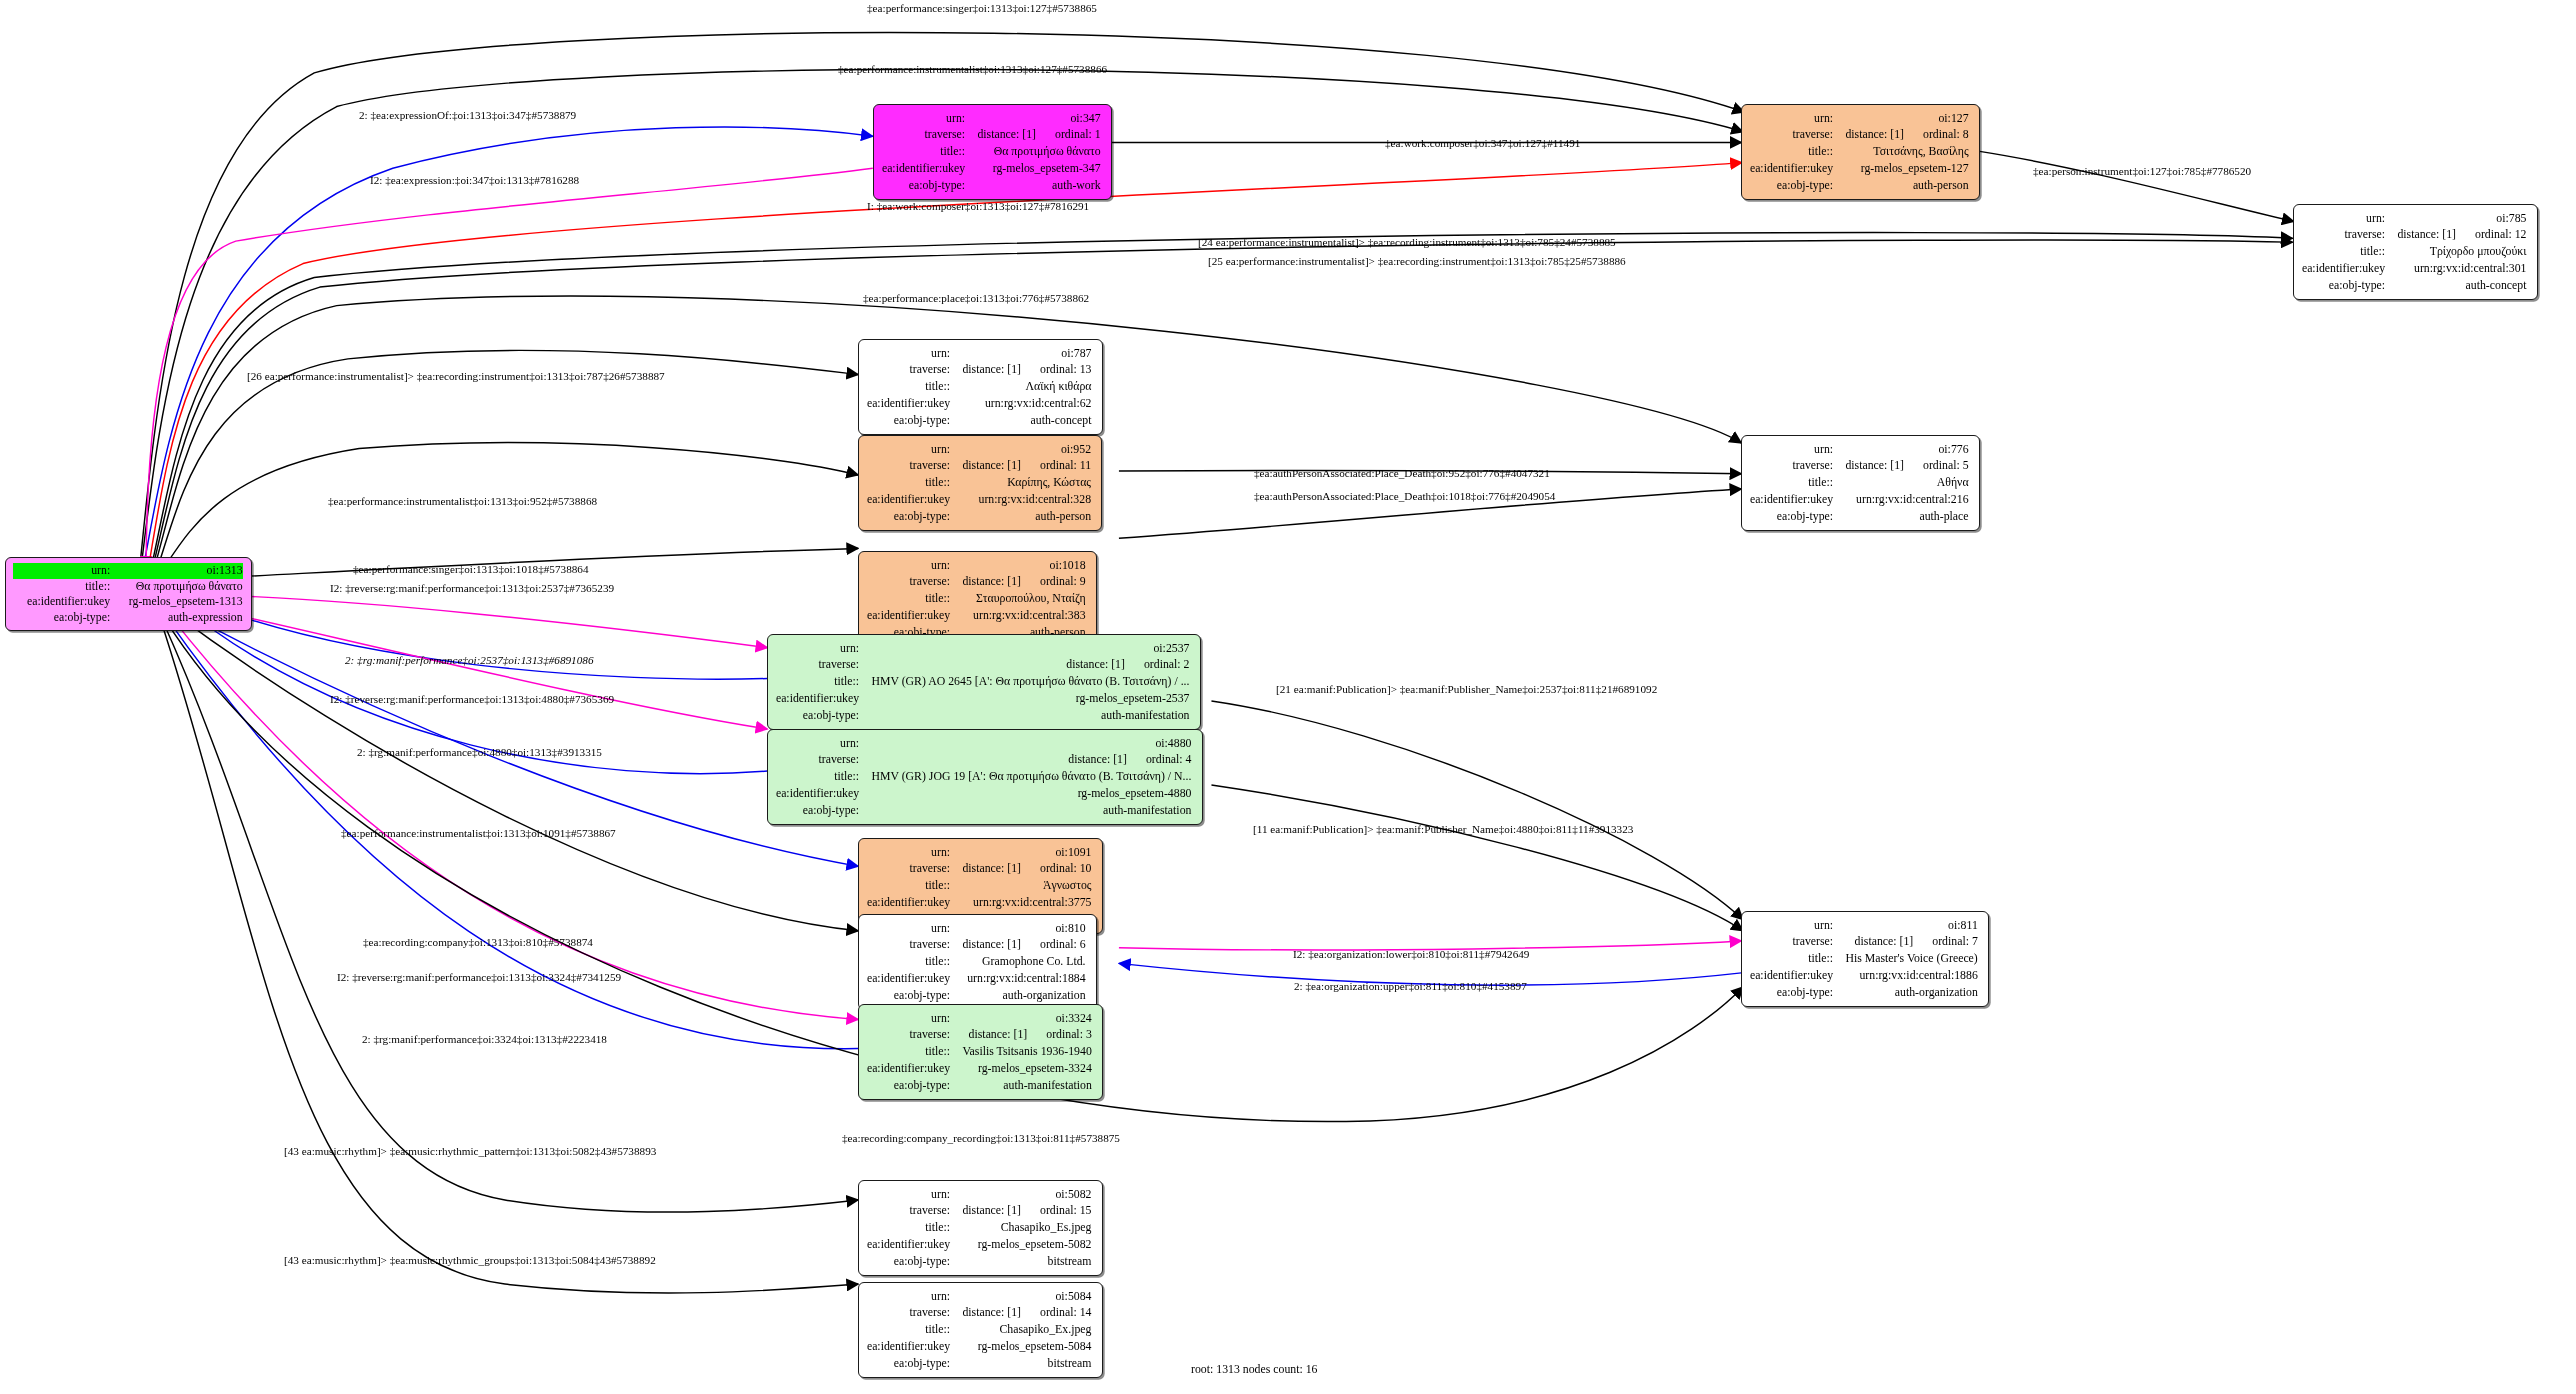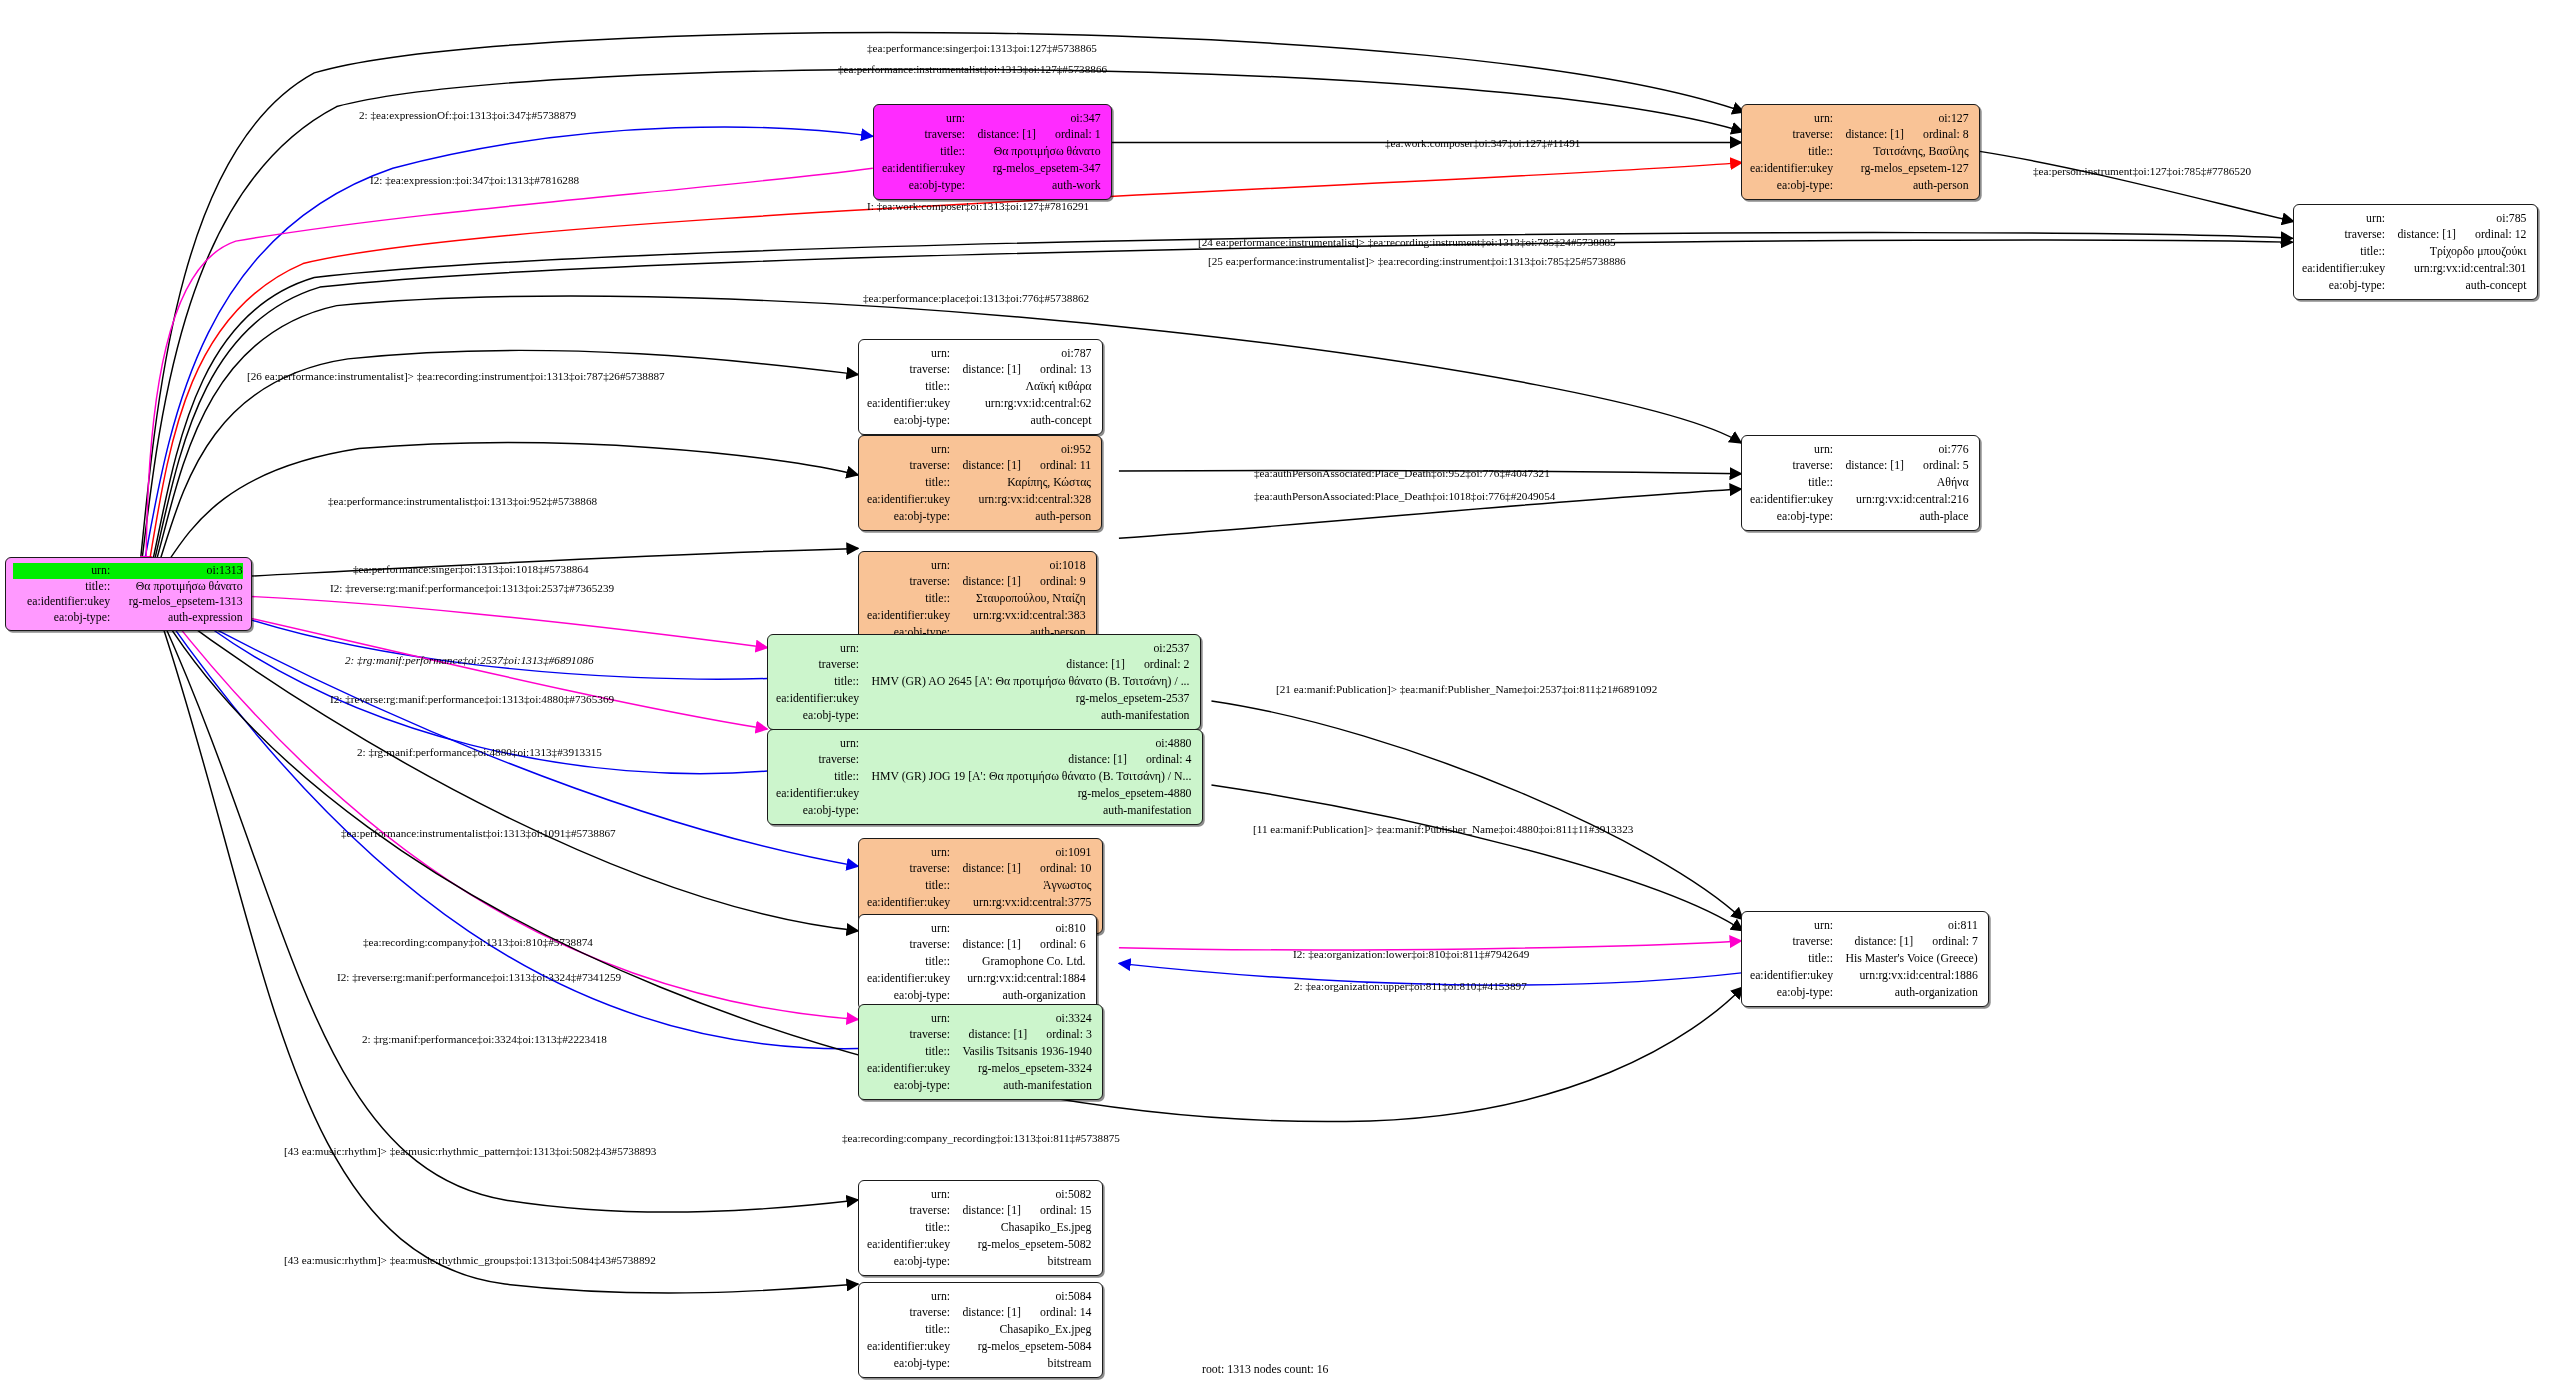--- a/index.html
+++ b/index.html
@@ -528,21 +528,21 @@
           <td class="v">rg-melos_epsetem-5084</td>
           </tr>
       <tr>
             <td class="k">ea:obj-type:</td>
           <td class="v">bitstream</td>
           </tr>
     </tbody>
       </table>
   </div>
 
-  <div class="elabel" style="left:867px;top:1.7px;margin-top:40px;">‡ea:performance:singer‡oi:1313‡oi:127‡#5738865</div>
+  <div class="elabel" style="left:867px;top:1.7px;">‡ea:performance:singer‡oi:1313‡oi:127‡#5738865</div>
   <div class="elabel" style="left:838px;top:63px;">‡ea:performance:instrumentalist‡oi:1313‡oi:127‡#5738866</div>
   <div class="elabel" style="left:359px;top:109px;">2: ‡ea:expressionOf:‡oi:1313‡oi:347‡#5738879</div>
   <div class="elabel" style="left:370px;top:174px;">I2: ‡ea:expression:‡oi:347‡oi:1313‡#7816288</div>
   <div class="elabel" style="left:1385px;top:137px;">‡ea:work:composer‡oi:347‡oi:127‡#11491</div>
   <div class="elabel" style="left:867px;top:200px;">I: ‡ea:work:composer‡oi:1313‡oi:127‡#7816291</div>
   <div class="elabel" style="left:2033px;top:165px;">‡ea:person:instrument‡oi:127‡oi:785‡#7786520</div>
   <div class="elabel" style="left:1198px;top:236px;">[24 ea:performance:instrumentalist]&gt; ‡ea:recording:instrument‡oi:1313‡oi:785‡24#5738885</div>
   <div class="elabel" style="left:1198px;top:255px;padding-left:10px;">[25 ea:performance:instrumentalist]&gt; ‡ea:recording:instrument‡oi:1313‡oi:785‡25#5738886</div>
   <div class="elabel" style="left:863px;top:292px;">‡ea:performance:place‡oi:1313‡oi:776‡#5738862</div>
   <div class="elabel" style="left:247px;top:370px;">[26 ea:performance:instrumentalist]&gt; ‡ea:recording:instrument‡oi:1313‡oi:787‡26#5738887</div>
@@ -559,16 +559,16 @@
   <div class="elabel" style="left:341px;top:827px;">‡ea:performance:instrumentalist‡oi:1313‡oi:1091‡#5738867</div>
   <div class="elabel" style="left:363px;top:936px;">‡ea:recording:company‡oi:1313‡oi:810‡#5738874</div>
   <div class="elabel" style="left:1293px;top:948px;">I2: ‡ea:organization:lower‡oi:810‡oi:811‡#7942649</div>
   <div class="elabel" style="left:1294px;top:980px;">2: ‡ea:organization:upper‡oi:811‡oi:810‡#4153897</div>
   <div class="elabel" style="left:337px;top:971px;">I2: ‡reverse:rg:manif:performance‡oi:1313‡oi:3324‡#7341259</div>
   <div class="elabel" style="left:362px;top:1033px;">2: ‡rg:manif:performance‡oi:3324‡oi:1313‡#2223418</div>
   <div class="elabel" style="left:842px;top:1132px;">‡ea:recording:company_recording‡oi:1313‡oi:811‡#5738875</div>
   <div class="elabel" style="left:284px;top:1145px;">[43 ea:music:rhythm]&gt; ‡ea:music:rhythmic_pattern‡oi:1313‡oi:5082‡43#5738893</div>
   <div class="elabel" style="left:284px;top:1254px;">[43 ea:music:rhythm]&gt; ‡ea:music:rhythmic_groups‡oi:1313‡oi:5084‡43#5738892</div>
 
-  <div class="footer" style="left:1191px;top:1362px;margin-left:11px;">root: 1313 nodes count: 16</div>
+  <div class="footer" style="left:1191px;top:1362px;">root: 1313 nodes count: 16</div>
 
 </div>
 
 
 </body></html>

